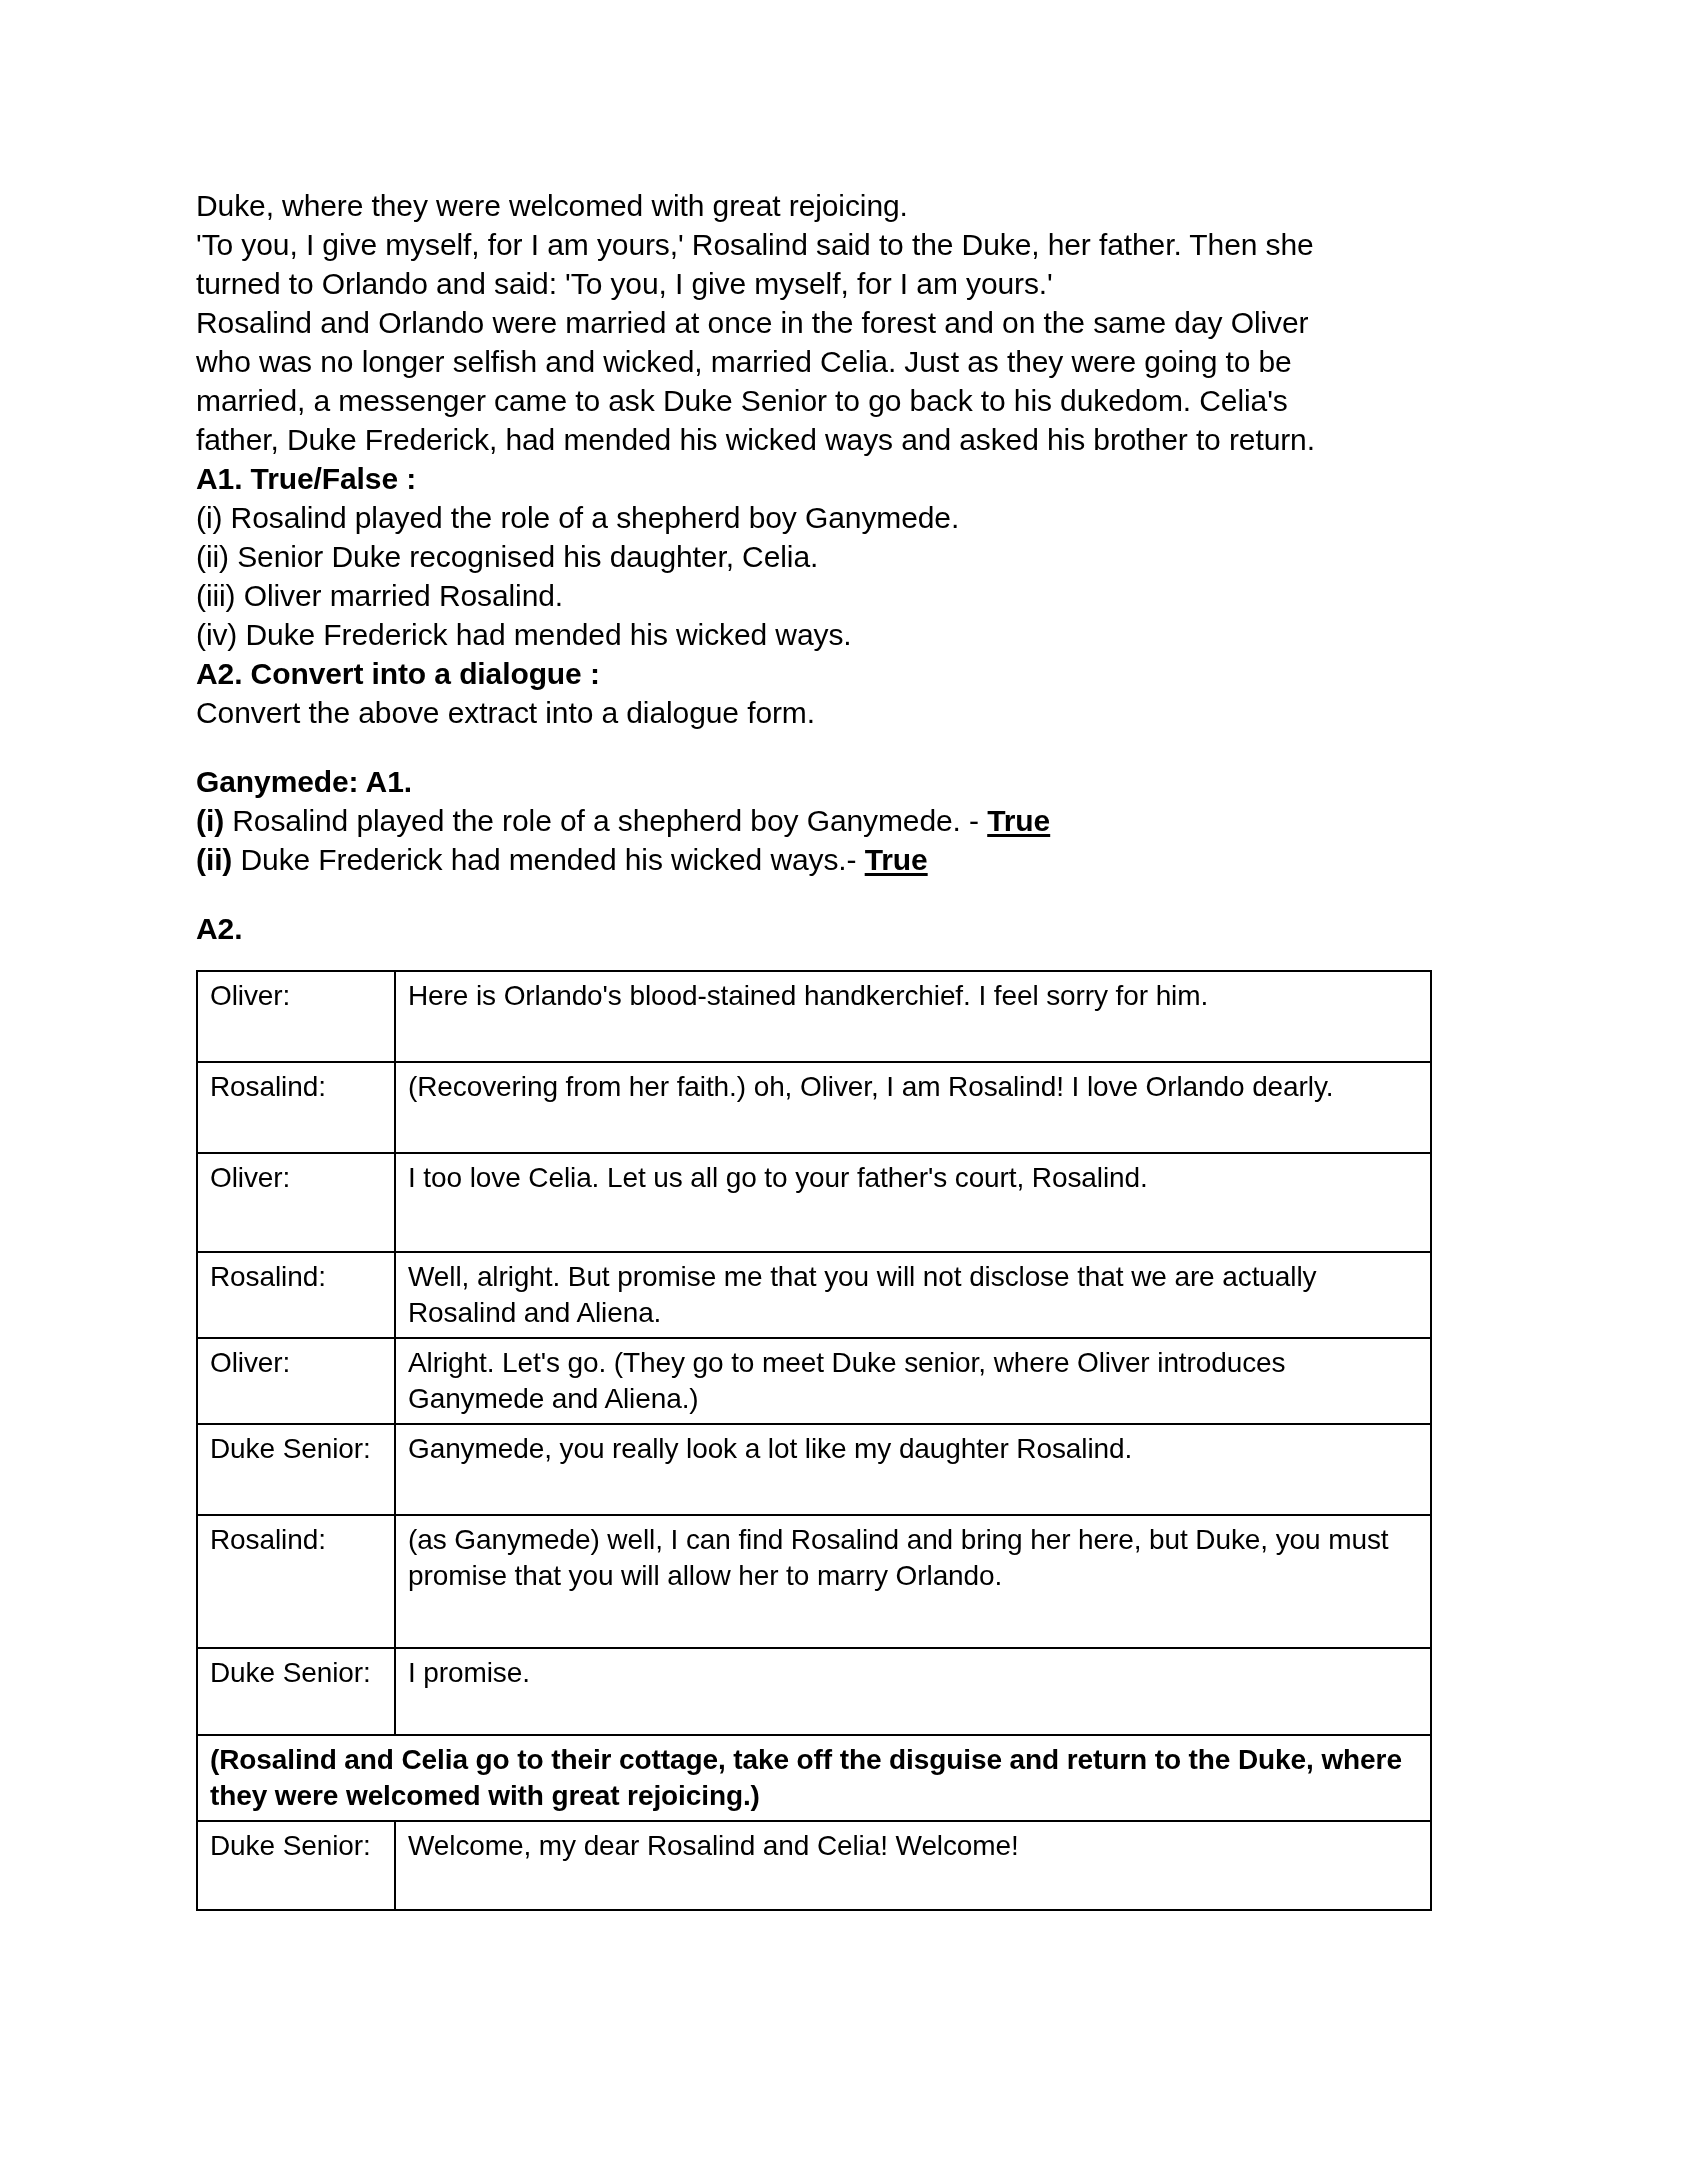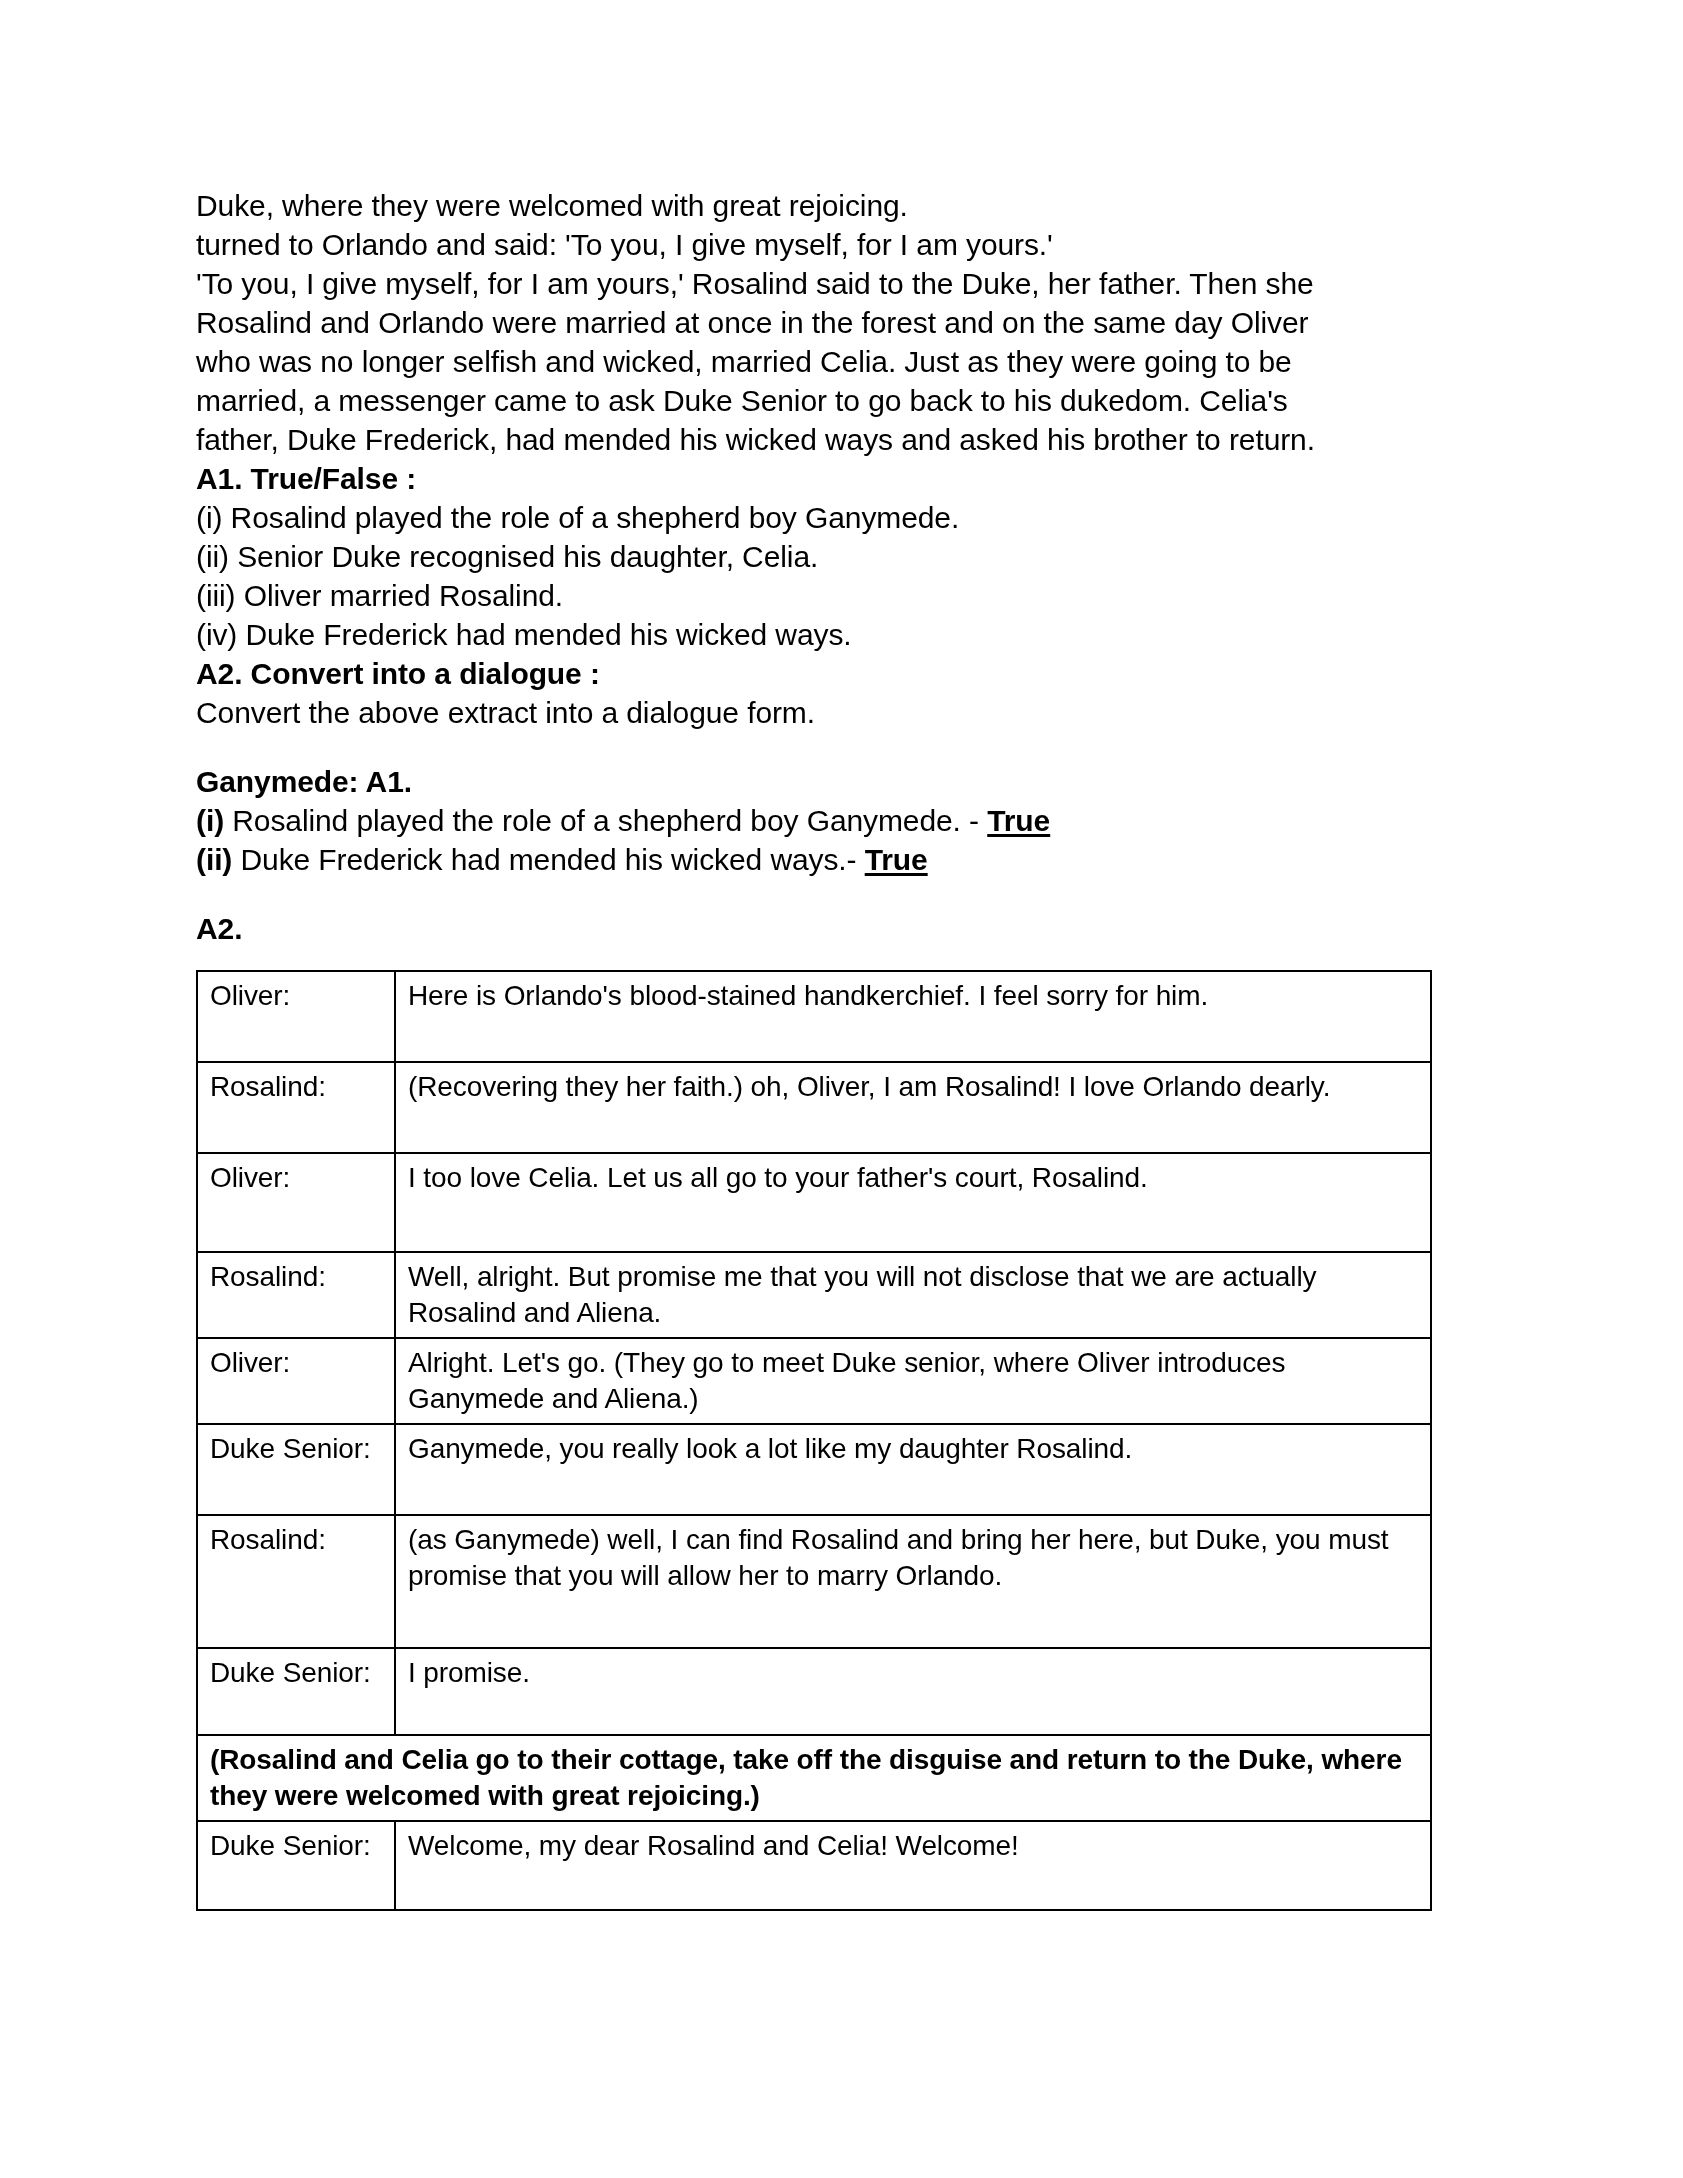--- a/index.html
+++ b/index.html
@@ -115,22 +115,22 @@
   }
 </style>
 </head>
 <body>
 
 <div class="page">
   <div class="content">
 
     <div class="para">
       <div class="line">Duke, where they were welcomed with great rejoicing.</div>
+      <div class="line">'To you, I give myself, for I am yours,' Rosalind said to the Duke, her father. Then she</div>
       <div class="line">turned to Orlando and said: 'To you, I give myself, for I am yours.'</div>
-      <div class="line">'To you, I give myself, for I am yours,' Rosalind said to the Duke, her father. Then she</div>
       <div class="line">Rosalind and Orlando were married at once in the forest and on the same day Oliver</div>
       <div class="line">who was no longer selfish and wicked, married Celia. Just as they were going to be</div>
       <div class="line">married, a messenger came to ask Duke Senior to go back to his dukedom. Celia's</div>
       <div class="line">father, Duke Frederick, had mended his wicked ways and asked his brother to return.</div>
     </div>
 
     <div class="heading">A1. True/False :</div>
     <div class="list-item">(i) Rosalind played the role of a shepherd boy Ganymede.</div>
     <div class="list-item">(ii) Senior Duke recognised his daughter, Celia.</div>
     <div class="list-item">(iii) Oliver married Rosalind.</div>
@@ -156,21 +156,21 @@
     <div class="heading">A2.</div>
 
     <table class="dialogue-table">
       <tbody>
         <tr class="row-h1">
           <td class="col-speaker">Oliver:</td>
           <td class="col-text">Here is Orlando's blood-stained handkerchief. I feel sorry for him.</td>
         </tr>
         <tr class="row-h2">
           <td class="col-speaker">Rosalind:</td>
-          <td class="col-text">(Recovering they her faith.) oh, Oliver, I am Rosalind! I love Orlando dearly.</td>
+          <td class="col-text">(Recovering from her faith.) oh, Oliver, I am Rosalind! I love Orlando dearly.</td>
         </tr>
         <tr class="row-h3">
           <td class="col-speaker">Oliver:</td>
           <td class="col-text">I too love Celia. Let us all go to your father's court, Rosalind.</td>
         </tr>
         <tr class="row-h4">
           <td class="col-speaker">Rosalind:</td>
           <td class="col-text">Well, alright. But promise me that you will not disclose that we are actually Rosalind and Aliena.</td>
         </tr>
         <tr class="row-h5">

